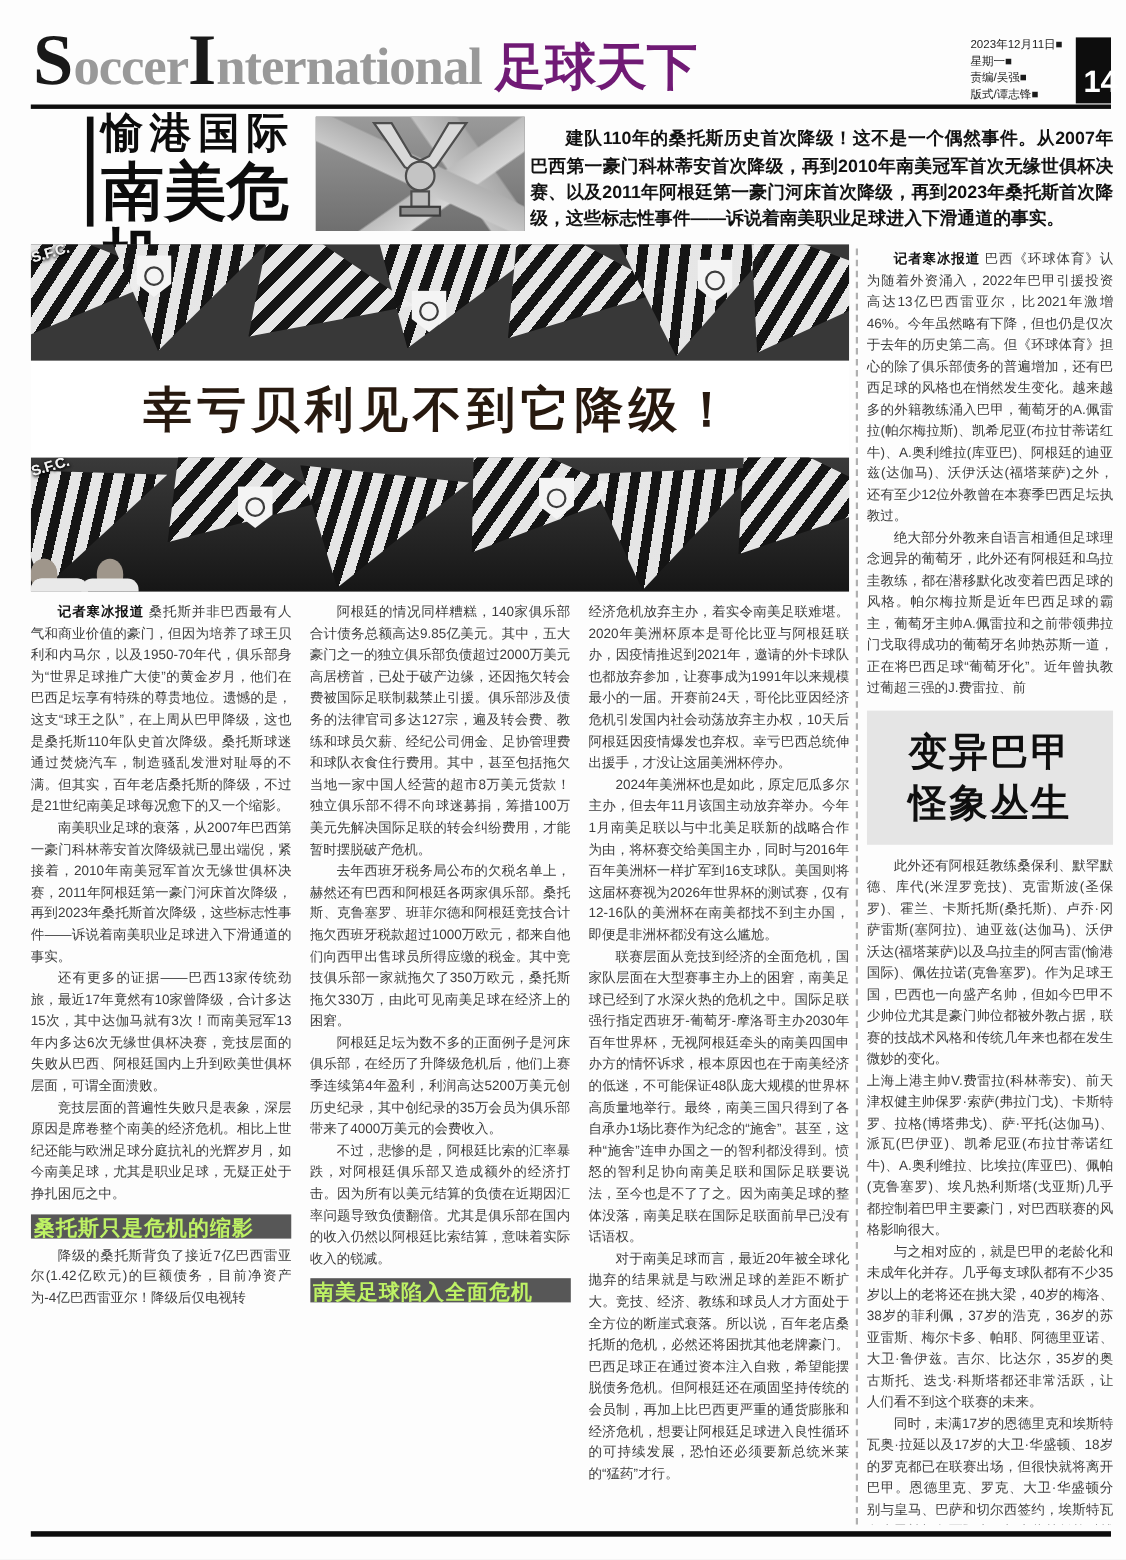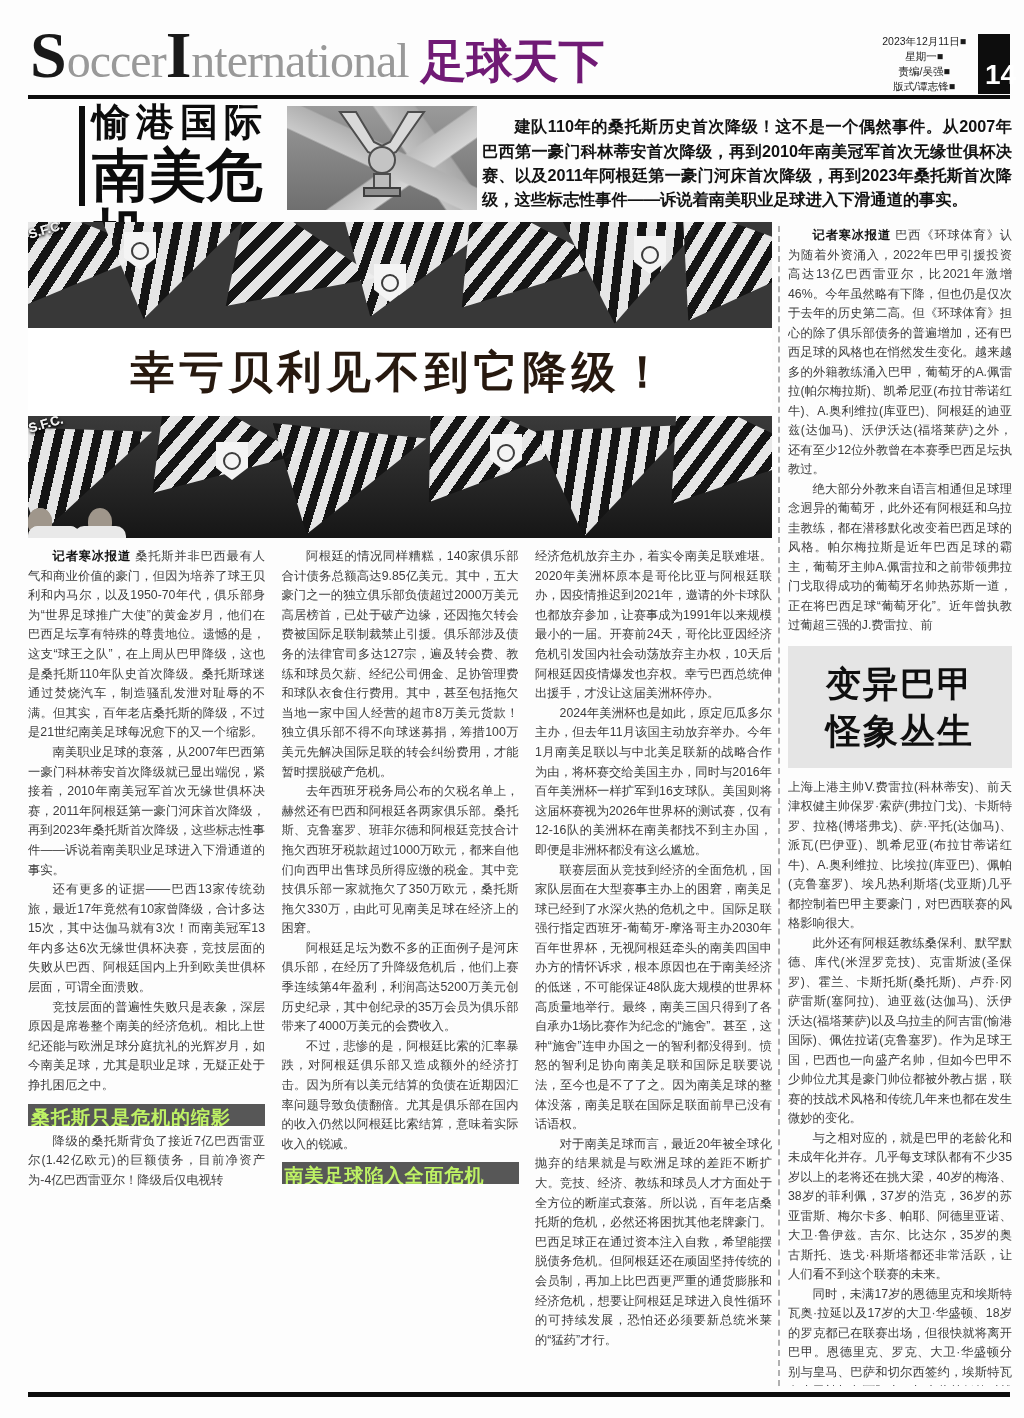--- a/index.html
+++ b/index.html
@@ -1,23 +1,23 @@
 <!DOCTYPE html>
 <html><head>
 <meta charset="utf-8">
 <style>
   html,body{margin:0;padding:0;background:#e8e8e8;}
   .page{position:relative;width:1024px;height:1418px;background:#fdfdfd;margin:0 auto;
         font-family:"Liberation Sans","DejaVu Sans",sans-serif;color:#3a3a3a;overflow:hidden;}
   
   .masthead{position:absolute;left:30px;top:22px;display:flex;align-items:baseline;white-space:nowrap;}
   .mh-big{font-family:"Liberation Serif","DejaVu Serif",serif;font-weight:700;font-size:66px;color:#191919;line-height:1;}
-  .mh-small{font-family:"Liberation Serif","DejaVu Serif",serif;font-weight:400;font-size:48px;color:#999;line-height:1;letter-spacing:-1px;text-align:right;}
+  .mh-small{font-family:"Liberation Serif","DejaVu Serif",serif;font-weight:700;font-size:48px;color:#999;line-height:1;letter-spacing:-1px;text-align:right;}
   .mh-cn{font-size:46px;font-weight:900;color:#701a75;margin-left:12px;line-height:1;}
-  .pubinfo{position:absolute;right:58px;top:34px;text-align:center;font-size:10.5px;line-height:15px;color:#1b1b1b;}
+  .pubinfo{position:absolute;right:58px;top:34px;text-align:left;font-size:10.5px;line-height:15px;color:#1b1b1b;}
   .pagenumbox{position:absolute;right:14px;top:34px;width:32px;height:60px;background:#0d0d0d;color:#fff;
         display:flex;align-items:flex-end;justify-content:center;font-size:28px;font-weight:700;padding-bottom:3px;box-sizing:border-box;padding-left:13px;}
   .hrule{position:absolute;left:28px;top:95px;width:982px;height:4px;background:#0d0d0d;}
   
   .leadbar{position:absolute;left:79px;top:106px;width:6px;height:100px;background:#0d0d0d;}
   .lead-title{position:absolute;left:92px;top:102px;width:200px;color:#0c0c0c;}
   .lt1{font-size:38px;font-weight:900;letter-spacing:6px;line-height:1.1;}
   .lt2{font-size:57px;font-weight:900;letter-spacing:0;line-height:1.05;margin-top:2px;}
   .trophy{position:absolute;left:287px;top:106px;width:190px;height:104px;background:#8d8d8d;overflow:hidden;}
   .trophy .money{position:absolute;inset:0;
@@ -186,20 +186,20 @@
   </div>
 
   <div class="divider"></div>
   <div class="sidebar">
       <p class="para ind"><b class="plead">记者寒冰报道 </b>巴西《环球体育》认为随着外资涌入，2022年巴甲引援投资高达13亿巴西雷亚尔，比2021年激增46%。今年虽然略有下降，但也仍是仅次于去年的历史第二高。但《环球体育》担心的除了俱乐部债务的普遍增加，还有巴西足球的风格也在悄然发生变化。越来越多的外籍教练涌入巴甲，葡萄牙的A.佩雷拉(帕尔梅拉斯)、凯希尼亚(布拉甘蒂诺红牛)、A.奥利维拉(库亚巴)、阿根廷的迪亚兹(达伽马)、沃伊沃达(福塔莱萨)之外，还有至少12位外教曾在本赛季巴西足坛执教过。</p>
       <p class="para ind">绝大部分外教来自语言相通但足球理念迥异的葡萄牙，此外还有阿根廷和乌拉圭教练，都在潜移默化改变着巴西足球的风格。帕尔梅拉斯是近年巴西足球的霸主，葡萄牙主帅A.佩雷拉和之前带领弗拉门戈取得成功的葡萄牙名帅热苏斯一道，正在将巴西足球“葡萄牙化”。近年曾执教过葡超三强的J.费雷拉、前</p>
       <div class="graybox">
         <div>变异巴甲</div>
         <div>怪象丛生</div>
       </div>
+      <p class="para ind">此外还有阿根廷教练桑保利、默罕默德、库代(米涅罗竞技)、克雷斯波(圣保罗)、霍兰、卡斯托斯(桑托斯)、卢乔·冈萨雷斯(塞阿拉)、迪亚兹(达伽马)、沃伊沃达(福塔莱萨)以及乌拉圭的阿吉雷(愉港国际)、佩佐拉诺(克鲁塞罗)。作为足球王国，巴西也一向盛产名帅，但如今巴甲不少帅位尤其是豪门帅位都被外教占据，联赛的技战术风格和传统几年来也都在发生微妙的变化。</p>
       <p class="para">上海上港主帅V.费雷拉(科林蒂安)、前天津权健主帅保罗·索萨(弗拉门戈)、卡斯特罗、拉格(博塔弗戈)、萨·平托(达伽马)、派瓦(巴伊亚)、凯希尼亚(布拉甘蒂诺红牛)、A.奥利维拉、比埃拉(库亚巴)、佩帕(克鲁塞罗)、埃凡热利斯塔(戈亚斯)几乎都控制着巴甲主要豪门，对巴西联赛的风格影响很大。</p>
-      <p class="para ind">此外还有阿根廷教练桑保利、默罕默德、库代(米涅罗竞技)、克雷斯波(圣保罗)、霍兰、卡斯托斯(桑托斯)、卢乔·冈萨雷斯(塞阿拉)、迪亚兹(达伽马)、沃伊沃达(福塔莱萨)以及乌拉圭的阿吉雷(愉港国际)、佩佐拉诺(克鲁塞罗)。作为足球王国，巴西也一向盛产名帅，但如今巴甲不少帅位尤其是豪门帅位都被外教占据，联赛的技战术风格和传统几年来也都在发生微妙的变化。</p>
       <p class="para ind">与之相对应的，就是巴甲的老龄化和未成年化并存。几乎每支球队都有不少35岁以上的老将还在挑大梁，40岁的梅洛、38岁的菲利佩，37岁的浩克，36岁的苏亚雷斯、梅尔卡多、帕耶、阿德里亚诺、大卫·鲁伊兹。吉尔、比达尔，35岁的奥古斯托、迭戈·科斯塔都还非常活跃，让人们看不到这个联赛的未来。</p>
       <p class="para ind">同时，未满17岁的恩德里克和埃斯特瓦奥·拉延以及17岁的大卫·华盛顿、18岁的罗克都已在联赛出场，但很快就将离开巴甲。恩德里克、罗克、大卫·华盛顿分别与皇马、巴萨和切尔西签约，埃斯特瓦奥也已被切尔西盯上。加上此前低龄时就已被签下的维尼修斯、罗德里戈，巴甲培养出的希望之星比之前的罗比尼奥、迭戈、甘索、内马尔更早离开，同样造成了联赛的青黄不接。</p>
     </div>
 
   <div class="botrule"></div>
 </div>
 
 </body></html>

